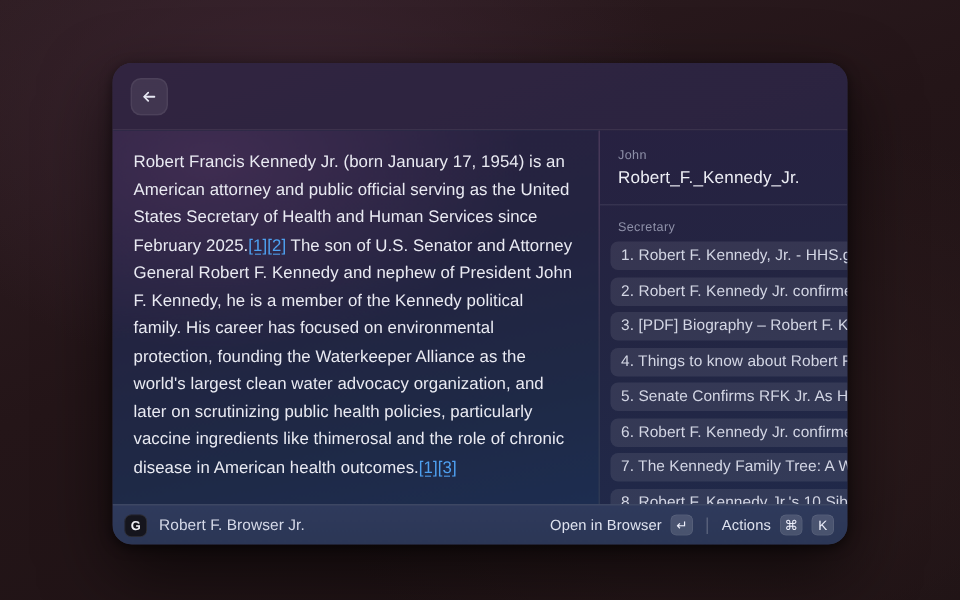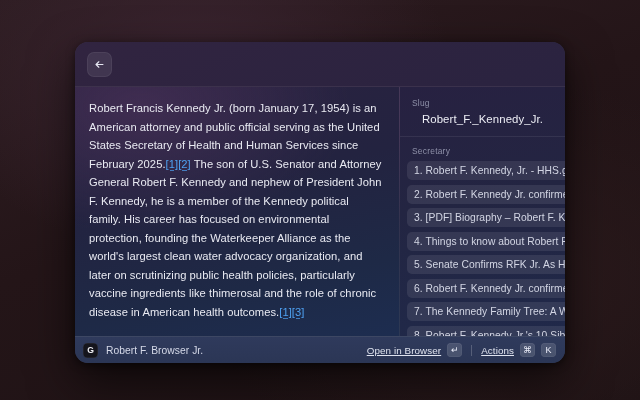--- a/index.html
+++ b/index.html
@@ -65,21 +65,21 @@
   #sidebar {
     flex:1 1 auto; min-width:0; overflow:hidden; padding:11px 0 0 0;
     background:linear-gradient(170deg, #272141 0%, #232542 45%, #20294a 100%);
   }
   .meta-label {
     color:#8e90a8; font-size:8.4px; letter-spacing:.25px;
     padding:0 12px; margin-bottom:5px;
   }
   .meta-value {
     color:#edeef5; font-size:11.4px; padding:0 12px;
-    white-space:nowrap; letter-spacing:.1px;text-align:center;
+    white-space:nowrap; letter-spacing:.1px;
   }
   #meta-divider {
     height:1px; margin:11px 0 9px 0;
     background:rgba(255,255,255,.075);
   }
   #citations-list { padding:0 0 0 7px; }
   .cite-item {
     height:19px; margin-bottom:4.5px; width:200px;
     border-radius:5px; background:rgba(255,255,255,.085);
     color:#d3d6e4; font-size:10.3px; line-height:19px;
@@ -100,21 +100,21 @@
     font-size:8.6px; font-weight:bold;
     display:flex; align-items:center; justify-content:center;
     box-shadow:inset 0 0 0 .5px rgba(255,255,255,.12);
   }
   #footer-title {
     color:#d5d9e8; font-size:10.3px; margin-left:8px;
     white-space:nowrap; letter-spacing:.05px;
   }
   #footer-right { margin-left:auto; display:flex; align-items:center; }
   .foot-action {
-    color:#dfe3ef; font-size:9.8px; letter-spacing:.1px; cursor:pointer;text-decoration:underline;
+    color:#dfe3ef; font-size:9.8px; letter-spacing:.1px; cursor:pointer;
   }
   .key-badge {
     min-width:15px; height:14px; margin-left:6px; padding:0 3px;
     border-radius:4px; background:rgba(255,255,255,.14);
     color:#eceefa; font-size:9px;
     display:flex; align-items:center; justify-content:center;
     box-shadow:inset 0 0 0 .5px rgba(255,255,255,.09); cursor:pointer;
   }
   .foot-sep {
     width:1px; height:11px; margin:0 9px;
@@ -138,21 +138,21 @@
   </div>
 
   <div id="body-split">
 
     <div id="main">
       <div class="para" id="p0"><span>Robert Francis Kennedy Jr. (born January 17, 1954) is an American attorney and public official serving as the United States Secretary of Health and Human Services since February 2025.</span><span class="cite">[1]</span><span class="cite">[2]</span><span> The son of U.S. Senator and Attorney General Robert F. Kennedy and nephew of President John F. Kennedy, he is a member of the Kennedy political family. His career has focused on environmental protection, founding the Waterkeeper Alliance as the world's largest clean water advocacy organization, and later on scrutinizing public health policies, particularly vaccine ingredients like thimerosal and the role of chronic disease in American health outcomes.</span><span class="cite">[1]</span><span class="cite">[3]</span></div>
       <div class="para" id="p1"></div>
     </div>
 
     <div id="sidebar">
-      <div class="meta-label">Slug</div>
+      <div class="meta-label">John</div>
       <div class="meta-value">Robert_F._Kennedy_Jr.</div>
       <div id="meta-divider"></div>
       <div class="meta-label">Secretary</div>
       <div id="citations-list">
           <div class="cite-item">1. Robert F. Kennedy, Jr. - HHS.gov</div>
           <div class="cite-item">2. Robert F. Kennedy Jr. confirmed as</div>
           <div class="cite-item">3. [PDF] Biography – Robert F. Kennedy</div>
           <div class="cite-item">4. Things to know about Robert F. Ken</div>
           <div class="cite-item">5. Senate Confirms RFK Jr. As HHS Se</div>
           <div class="cite-item">6. Robert F. Kennedy Jr. confirmed as</div>

